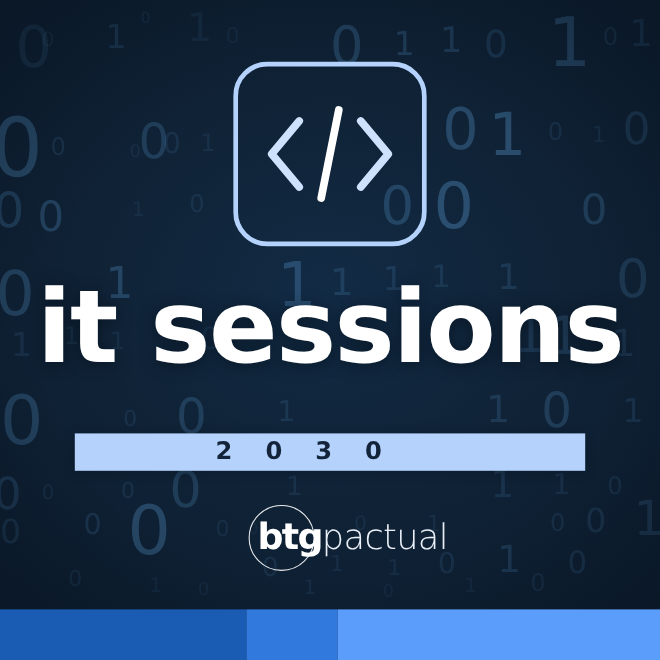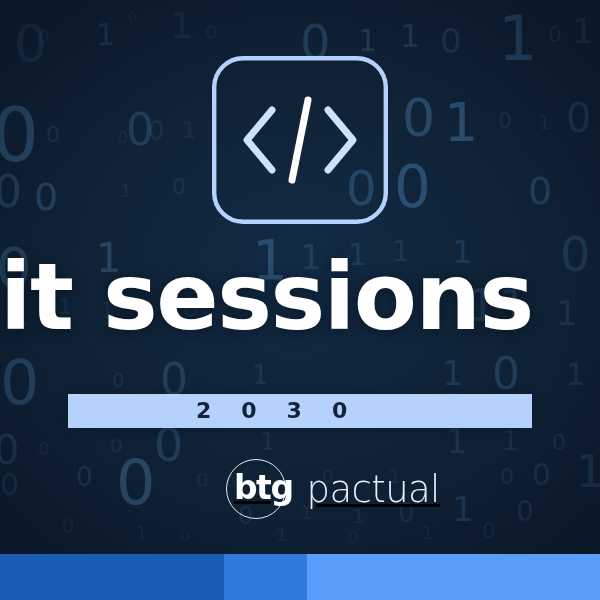--- a/index.html
+++ b/index.html
@@ -54,20 +54,21 @@
     width: 176px;
     height: 168px;
   }
 
   
   .title {
     position: absolute;
     left: 0;
     right: 0;
     top: 252px;
+    text-align: center;
     font-family: "DejaVu Sans", sans-serif;
     font-weight: 700;
     font-size: 92px;
     line-height: 1;
     letter-spacing: -1.5px;
     color: #ffffff;
     text-shadow: 0 2px 14px rgba(3,12,22,0.55);
   }
 
   
@@ -109,38 +110,37 @@
     height: 60px;
     border: 1.4px solid rgba(255,255,255,0.9);
     border-radius: 50%;
     box-sizing: border-box;
   }
   .logo-wordmark {
     position: absolute;
     left: 12px;
     top: 16px;
     display: flex;
-    align-items: flex-start;
-    line-height: 1;
-    text-decoration: underline;
+    align-items: center;
+    line-height: 1;
   }
   .logo-btg {
     font-family: "DejaVu Sans", sans-serif;
     font-weight: 700;
     font-size: 33px;
     letter-spacing: -1.5px;
     color: #ffffff;
   }
   .logo-pactual {
     font-family: "DejaVu Sans", sans-serif;
     font-weight: 300;
-    font-size: 37px;
+    font-size: 32px;
     letter-spacing: -0.6px;
     color: #e9eff7;
-    margin-left: 14px;
+    margin-left: 0;
   }
 
   
   .bottom-bar {
     position: absolute;
     left: 0;
     top: 554px;
     width: 600px;
     height: 46px;
     display: flex;

